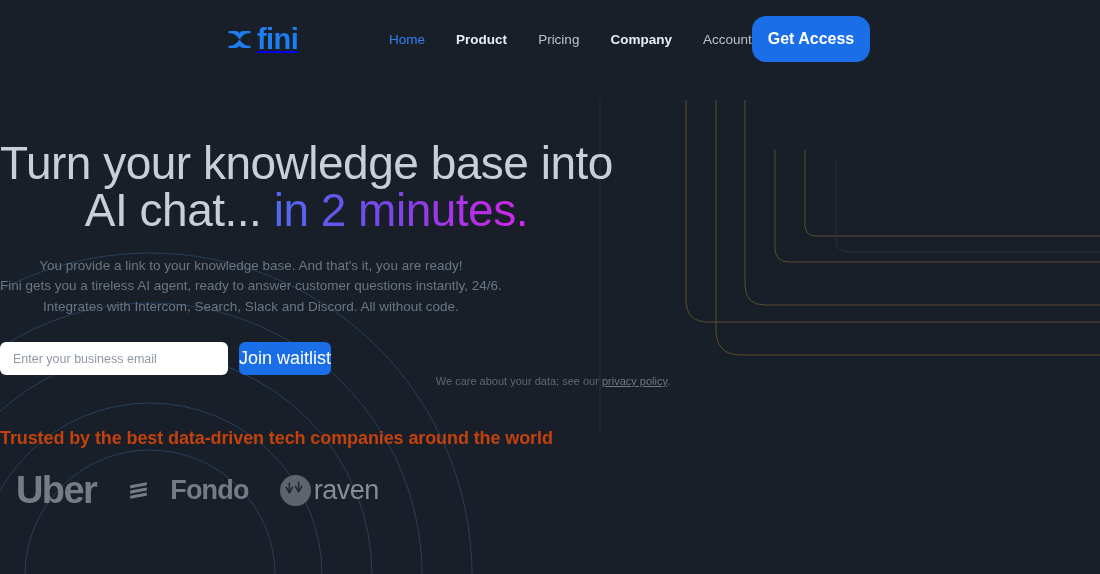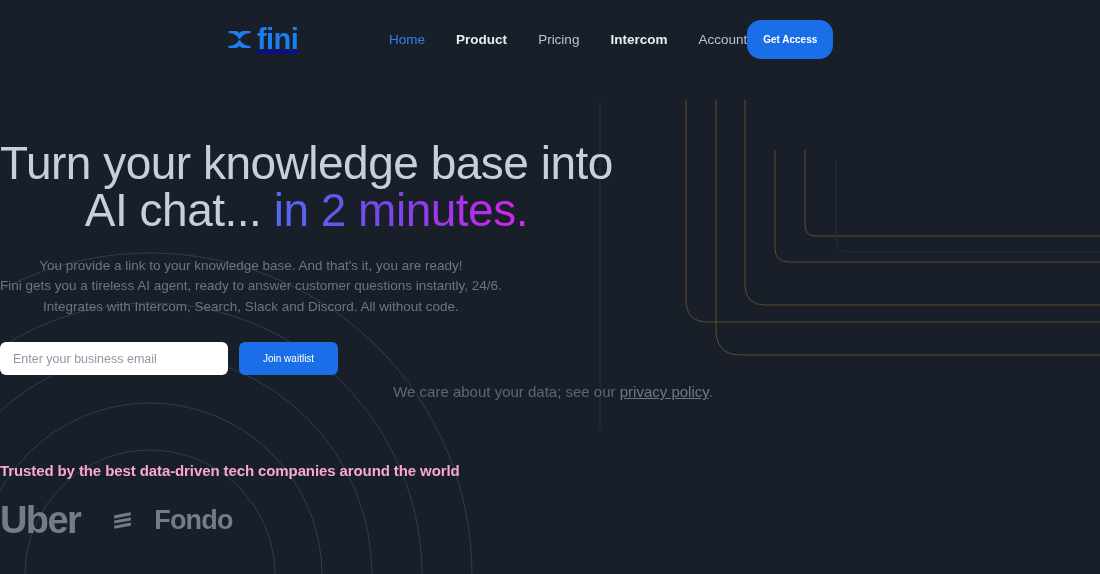--- a/index.html
+++ b/index.html
@@ -51,21 +51,21 @@
   .nav-links { display:flex; align-items:center; gap:31px; margin-left:91px; }
   .nav-link {
     font-size:13.5px; color:#b9c2cc; text-decoration:none;
     white-space:nowrap; cursor:pointer;
   }
   .nav-link.is-active { color:#2f82f2; }
   .nav-link.is-bold { color:#e8edf3; font-weight:700; }
   .nav-spacer { flex:1; }
   .get-access {
     background:#1a6fe8; color:#ffffff;
-    font-size:10px; font-weight:700;
+    font-size:16px; font-weight:700;
     border:none; border-radius:14px;
     padding:14px 16px; cursor:pointer;
     white-space:nowrap;
   }
 
   
   .hero {
     position:absolute; left:0; top:0;
     width:1100px; height:574px;
     display:flex; flex-direction:column; align-items:flex-start;
@@ -106,48 +106,47 @@
     border:none; border-radius:6px;
     padding:0 13px;
     font-family:"Liberation Sans", sans-serif;
     font-size:12.5px; color:#c2410c;
   }
   .email-input::placeholder { color:#8f98a3; }
   .join-btn {
     height:33px;
     background:#1a6fe8; color:#ffffff;
     border:none; border-radius:6px;
-    padding:0 24px;
+    padding:0 0;
     font-family:"Liberation Sans", sans-serif;
-    font-size:10px; cursor:pointer;
+    font-size:18px; cursor:pointer;
     white-space:nowrap;
   }
   .legal {
-    margin-top:8px;
     width:100%;
     padding-left:6px;
-    font-size:15px; color:#5d6873;
+    font-size:11px; color:#5d6873;
     text-align:center;
   }
   .legal a { color:#6e7983; text-decoration:underline; cursor:pointer; }
 
   
   .trusted {
-    margin-top:62px;
-    font-size:15px; font-weight:700; color:#f9a8d4;
+    margin-top:41px;
+    font-size:18px; font-weight:700; color:#c2410c;
     letter-spacing:-0.1px;
   }
   .logos {
     margin-top:22px;
     display:flex; align-items:center; gap:30px;
   }
   .logo { display:flex; align-items:center; }
   .logo-uber {
     font-size:38px; font-weight:700; color:#767c85;
-    letter-spacing:-1.6px; line-height:1;
+    letter-spacing:-1.6px; line-height:1;margin-left:16px;
   }
   .logo-fondo { display:flex; align-items:center; gap:19px; }
   .logo-fondo-word {
     font-size:27px; font-weight:700; color:#767c85;
     letter-spacing:-0.8px; line-height:1;
   }
   .logo-lancey { display:flex; align-items:center; gap:7px; }
   .logo-lancey-word {
     font-family:"Liberation Serif", serif;
     font-size:28px; color:#9ba3ac; line-height:1;
@@ -199,21 +198,21 @@
         <path d="M3 26 L11 26 Q17 26 17 19 L17 16 L11.5 21 Q9 23.5 5.5 23.5 L3 23.5 Z" fill="#1e7df0"></path>
         <path d="M29 26 L21 26 Q15 26 15 19 L15 16 L20.5 21 Q23 23.5 26.5 23.5 L29 23.5 Z" fill="#1e7df0"></path>
       </svg>
       <span class="brand-word">fini</span>
     </a>
 
     <div class="nav-links">
       <a class="nav-link is-active" href="#">Home</a>
       <a class="nav-link is-bold" href="#">Product</a>
       <a class="nav-link" href="#">Pricing</a>
-      <a class="nav-link is-bold" href="#">Intercom</a>
+      <a class="nav-link is-bold" href="#">Company</a>
       <a class="nav-link" href="#">Account</a>
     </div>
 
     <div class="nav-spacer"></div>
 
     <button class="get-access">Get Access</button>
   </nav>
 
   <main class="hero">
 
@@ -246,17 +245,31 @@
       <div class="logo logo-fondo">
         <svg width="25" height="25" viewBox="0 0 24 24">
           <path d="M4 7 L20 4 L20 7 L4 10 Z" fill="#767c85"></path>
           <path d="M4 12 L20 9 L20 12 L4 15 Z" fill="#767c85"></path>
           <path d="M4 17 L20 14 L20 17 L4 20 Z" fill="#767c85"></path>
         </svg>
         <span class="logo-fondo-word">Fondo</span>
       </div>
 
 
+      <div class="logo logo-raven">
+        <svg width="33" height="33" viewBox="0 0 32 32">
+          <circle cx="16" cy="16" r="15" fill="#5e646d"></circle>
+          <g stroke="#1f252d" stroke-width="1.5" fill="none" stroke-linecap="round">
+            <path d="M10 9 L10 18"></path>
+            <path d="M10 18 L7 13"></path>
+            <path d="M10 18 L13 13"></path>
+            <path d="M19 8 L19 17"></path>
+            <path d="M19 17 L16 12"></path>
+            <path d="M19 17 L22 12"></path>
+          </g>
+        </svg>
+        <span class="logo-raven-word">raven</span>
+      </div>
 
     </div>
   </main>
 
 </div>
 
 </body></html>

